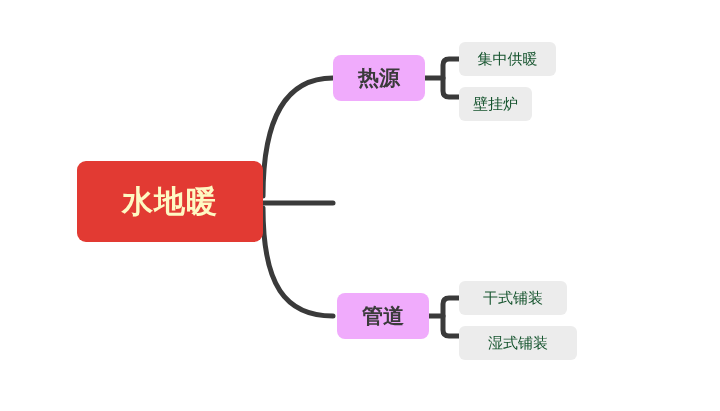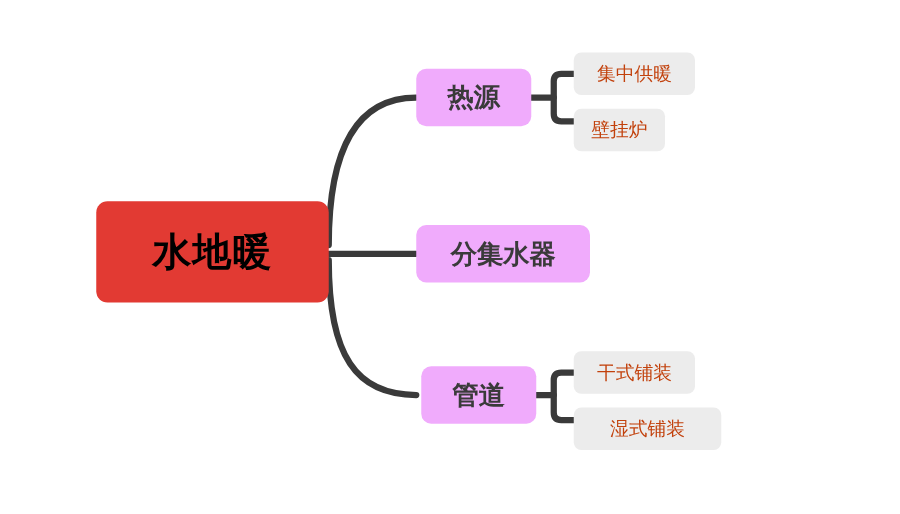--- a/index.html
+++ b/index.html
@@ -36,48 +36,48 @@
     box-sizing: border-box;
     white-space: nowrap;
   }
   .node-root {
     left: 77px;
     top: 161px;
     width: 186px;
     height: 81px;
     background: #e23a33;
     border-radius: 9px;
-    color: #000000;
+    color: #fef9c3;
     font-size: 31px;
     font-weight: bold;
     letter-spacing: 1px;
   }
   .node-branch {
     background: #f0abfc;
     border-radius: 8px;
     color: #3a3a3a;
     font-size: 21px;
     font-weight: bold;
     height: 46px;
   }
   .node-branch-heat   { left: 333px; top: 55px;  width: 92px; }
   .node-branch-mani   { left: 333px; top: 180px; width: 139px; }
   .node-branch-pipe   { left: 337px; top: 293px; width: 92px; }
 
   .node-leaf {
     background: #ececec;
     border-radius: 6px;
-    color: #c2410c;
+    color: #14532d;
     font-size: 15px;
     height: 34px;
     padding: 0 10px;
   }
   .leaf-central  { left: 459px; top: 42px;  width: 97px; }
   .leaf-boiler   { left: 459px; top: 87px;  width: 73px; }
-  .leaf-dry      { left: 459px; top: 281px; width: 97px; }
+  .leaf-dry      { left: 459px; top: 281px; width: 108px; }
   .leaf-wet      { left: 459px; top: 326px; width: 118px; }
 </style>
 </head>
 <body>
 
 <div id="mindmap-canvas">
 
   <svg id="connector-layer" viewBox="0 0 720 411" width="720" height="411" xmlns="http://www.w3.org/2000/svg">
 
     <path d="M263,196 C263,120 285,78 333,78" fill="none" stroke="#3a3a3a" stroke-width="5" stroke-linecap="round"></path>
@@ -90,21 +90,20 @@
     <path d="M459,59 L449,59 Q443,59 443,65 L443,91 Q443,97 449,97 L459,97" fill="none" stroke="#3a3a3a" stroke-width="5" stroke-linecap="round"></path>
 
     <path d="M425,316 L443,316" fill="none" stroke="#3a3a3a" stroke-width="5" stroke-linecap="round"></path>
     <path d="M459,298 L449,298 Q443,298 443,304 L443,330 Q443,336 449,336 L459,336" fill="none" stroke="#3a3a3a" stroke-width="5" stroke-linecap="round"></path>
   </svg>
 
   <div class="node node-root">水地暖</div>
 
   <div class="node node-branch node-branch-heat">热源</div>
 
-  <div class="node node-branch node-branch-mani">分集水器</div>
 
   <div class="node node-branch node-branch-pipe">管道</div>
 
   <div class="node node-leaf leaf-central">集中供暖</div>
 
   <div class="node node-leaf leaf-boiler">壁挂炉</div>
 
   <div class="node node-leaf leaf-dry">干式铺装</div>
 
   <div class="node node-leaf leaf-wet">湿式铺装</div>

